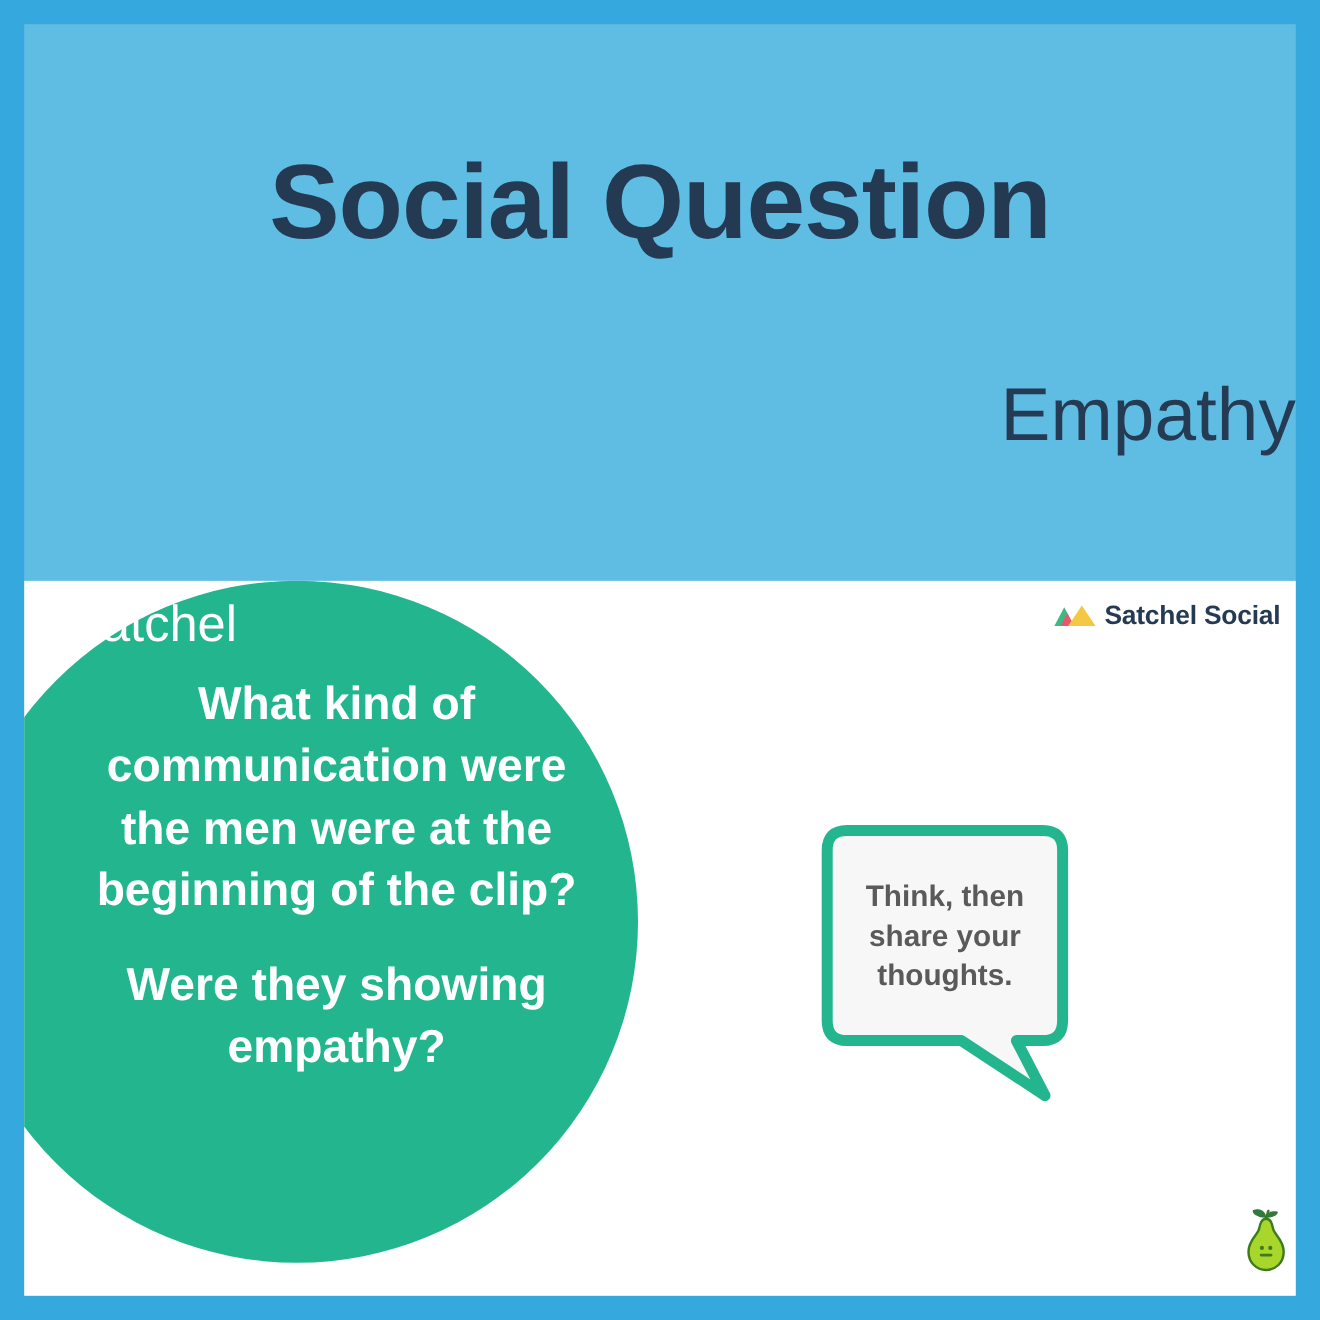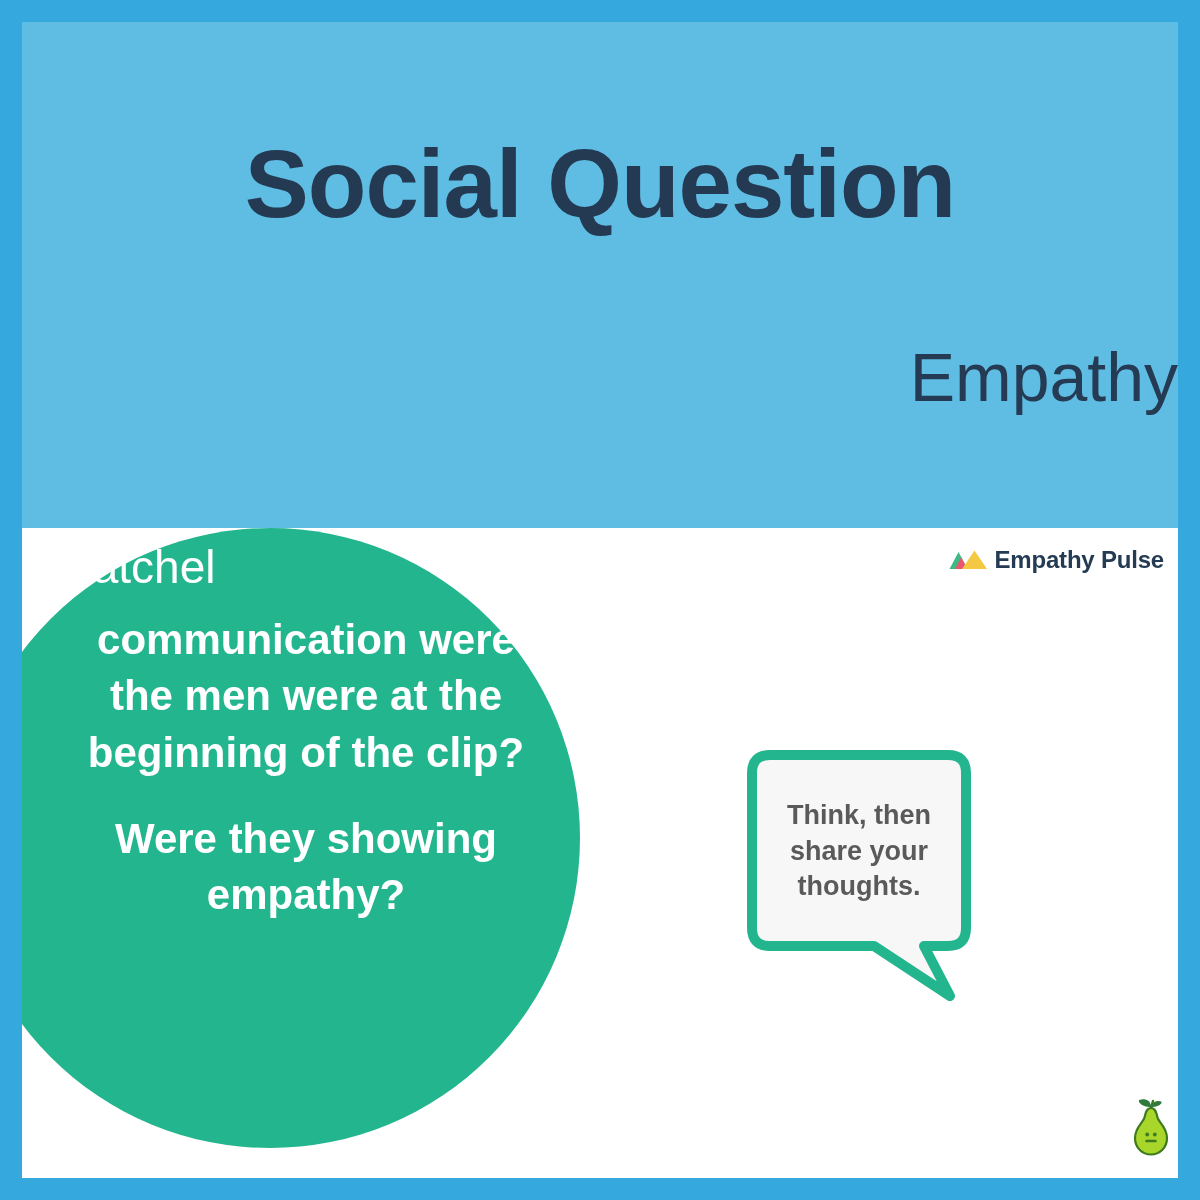--- a/index.html
+++ b/index.html
@@ -166,36 +166,37 @@
     <div class="slide-subtitle">Empathy</div>
   </div>
 
   <div class="bottom-panel">
 
     <div class="question-circle"></div>
 
     <div class="question-label">Satchel</div>
 
     <div class="question-body">
+      <span class="q-line">What kind of</span>
       <span class="q-line">communication were</span>
       <span class="q-line">the men were at the</span>
       <span class="q-line">beginning of the clip?</span>
       <span class="q-part2">Were they showing</span>
       <span class="q-line">empathy?</span>
     </div>
 
     <div class="satchel-logo">
       <svg class="satchel-mark" width="40" height="22" viewBox="0 0 40 22">
 
         <path d="M10.5 3 L19.5 20 L1.5 20 Z" fill="#3FB984"></path>
         <path d="M13.2 8.2 L19.5 20 L7.0 20 Z" fill="#E8576F"></path>
 
         <path d="M26.5 1.5 L39 20 L14 20 Z" fill="#F4C842"></path>
       </svg>
-      <span class="satchel-word">Empathy Pulse</span>
+      <span class="satchel-word">Satchel Social</span>
     </div>
 
     <div class="speech-bubble">
       <svg width="250" height="262" viewBox="0 0 250 262">
         <path d="M 36 5
                  L 214 5
                  Q 232 5 232 23
                  L 232 178
                  Q 232 196 214 196
                  L 190 196

